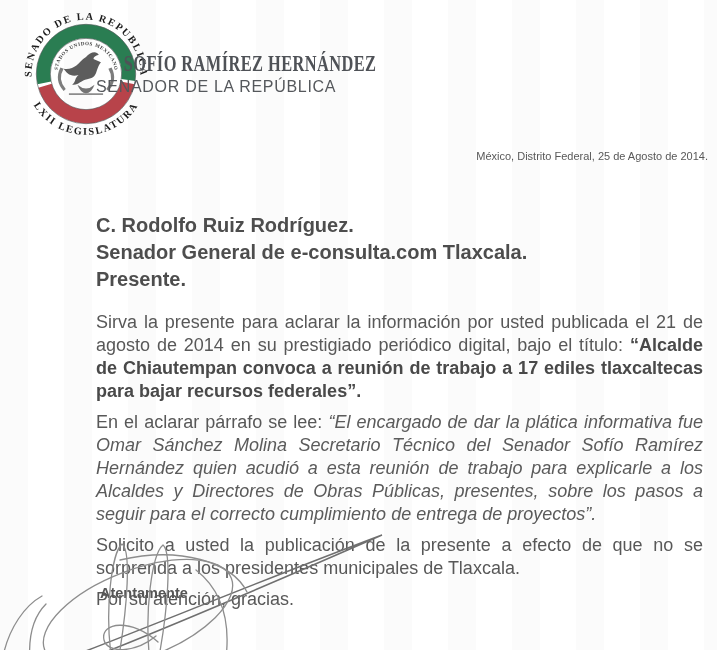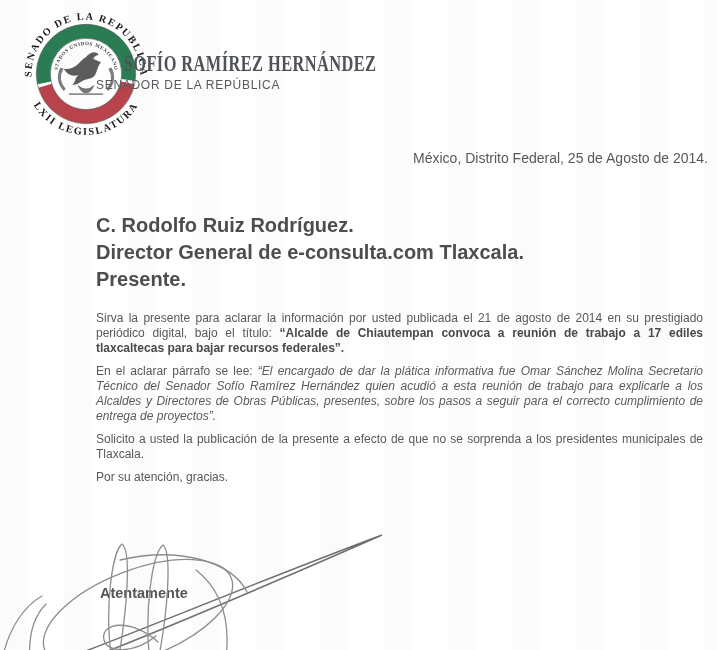--- a/index.html
+++ b/index.html
@@ -16,28 +16,28 @@
       #ffffff;
   }
   
   .seal{position:absolute;left:22px;top:10px;width:128px;height:128px;}
   .seal svg{width:100%;height:100%;}
   .seal-arc-text{font-family:"Liberation Serif",serif;font-weight:700;font-size:9.6px;letter-spacing:1.6px;fill:#1d1d1d;}
   .seal-inner-text{font-family:"Liberation Serif",serif;font-weight:700;font-size:4.7px;letter-spacing:.55px;fill:#3a3a3a;}
   
   .header{position:absolute;left:96px;top:52px;width:606px;text-align:left;color:#4f5257;}
   .header-name{display:inline-block;font-family:"Liberation Serif",serif;font-weight:700;font-size:20px;letter-spacing:.5px;transform:scale(.82,1.12);transform-origin:center;white-space:nowrap;}
-  .header-subtitle{margin-top:3px;font-size:12px;letter-spacing:.7px;color:#55585c;}
+  .header-subtitle{margin-top:3px;font-size:16px;letter-spacing:.7px;color:#55585c;}
   
-  .dateline{position:absolute;left:96px;top:150px;width:612px;text-align:right;font-size:14px;color:#585858;}
+  .dateline{position:absolute;left:96px;top:150px;width:612px;text-align:right;font-size:11px;color:#585858;}
   
   .recipient{position:absolute;left:96px;top:218px;color:#4d4d4d;}
   .recipient div{font-size:20px;font-weight:700;line-height:15px;margin-bottom:12px;}
   
-  .body-text{position:absolute;left:96px;top:311px;width:607px;font-size:12px;line-height:15px;color:#585858;text-align:justify;}
+  .body-text{position:absolute;left:96px;top:311px;width:607px;font-size:18px;line-height:23px;color:#585858;text-align:justify;}
   .body-text p{margin:0 0 8px 0;}
   .body-text strong{color:#494949;}
   .body-text em{color:#5b5b5b;}
   .thanks{text-align:left;}
   
   .closing{position:absolute;left:100px;top:585px;font-size:14.5px;color:#565656;font-weight:bold;}
   .signature{position:absolute;left:0;top:500px;width:440px;height:150px;pointer-events:none;}
   .sig-stroke{fill:none;stroke:#8d8d8d;stroke-width:1.3;stroke-linecap:round;}
   .sig-dark{fill:none;stroke:#6f6f6f;stroke-width:1.5;stroke-linecap:round;}
 </style>
@@ -81,21 +81,21 @@
 
   <div class="header">
     <div class="header-name">SOFÍO RAMÍREZ HERNÁNDEZ</div>
     <div class="header-subtitle">SENADOR DE LA REPÚBLICA</div>
   </div>
 
   <div class="dateline">México, Distrito Federal, 25 de Agosto de 2014.</div>
 
   <div class="recipient">
     <div>C. Rodolfo Ruiz Rodríguez.</div>
-    <div>Director General de e-consulta.com Tlaxcala.</div>
+    <div>Senador General de e-consulta.com Tlaxcala.</div>
     <div>Presente.</div>
   </div>
 
   <div class="body-text">
     <p><span>Sirva la presente para aclarar la información por usted publicada el 21 de agosto de 2014 en su prestigiado periódico digital, bajo el título: </span><strong>“Alcalde de Chiautempan convoca a reunión de trabajo a 17 ediles tlaxcaltecas para bajar recursos federales”.</strong></p>
     <p><span>En el aclarar párrafo se lee: </span><em>“El encargado de dar la plática informativa fue Omar Sánchez Molina Secretario Técnico del Senador Sofío Ramírez Hernández quien acudió a esta reunión de trabajo para explicarle a los Alcaldes y Directores de Obras Públicas, presentes, sobre los pasos a seguir para el correcto cumplimiento de entrega de proyectos”.</em></p>
     <p>Solicito a usted la publicación de la presente a efecto de que no se sorprenda a los presidentes municipales de Tlaxcala.</p>
     <p class="thanks">Por su atención, gracias.</p>
   </div>
 

